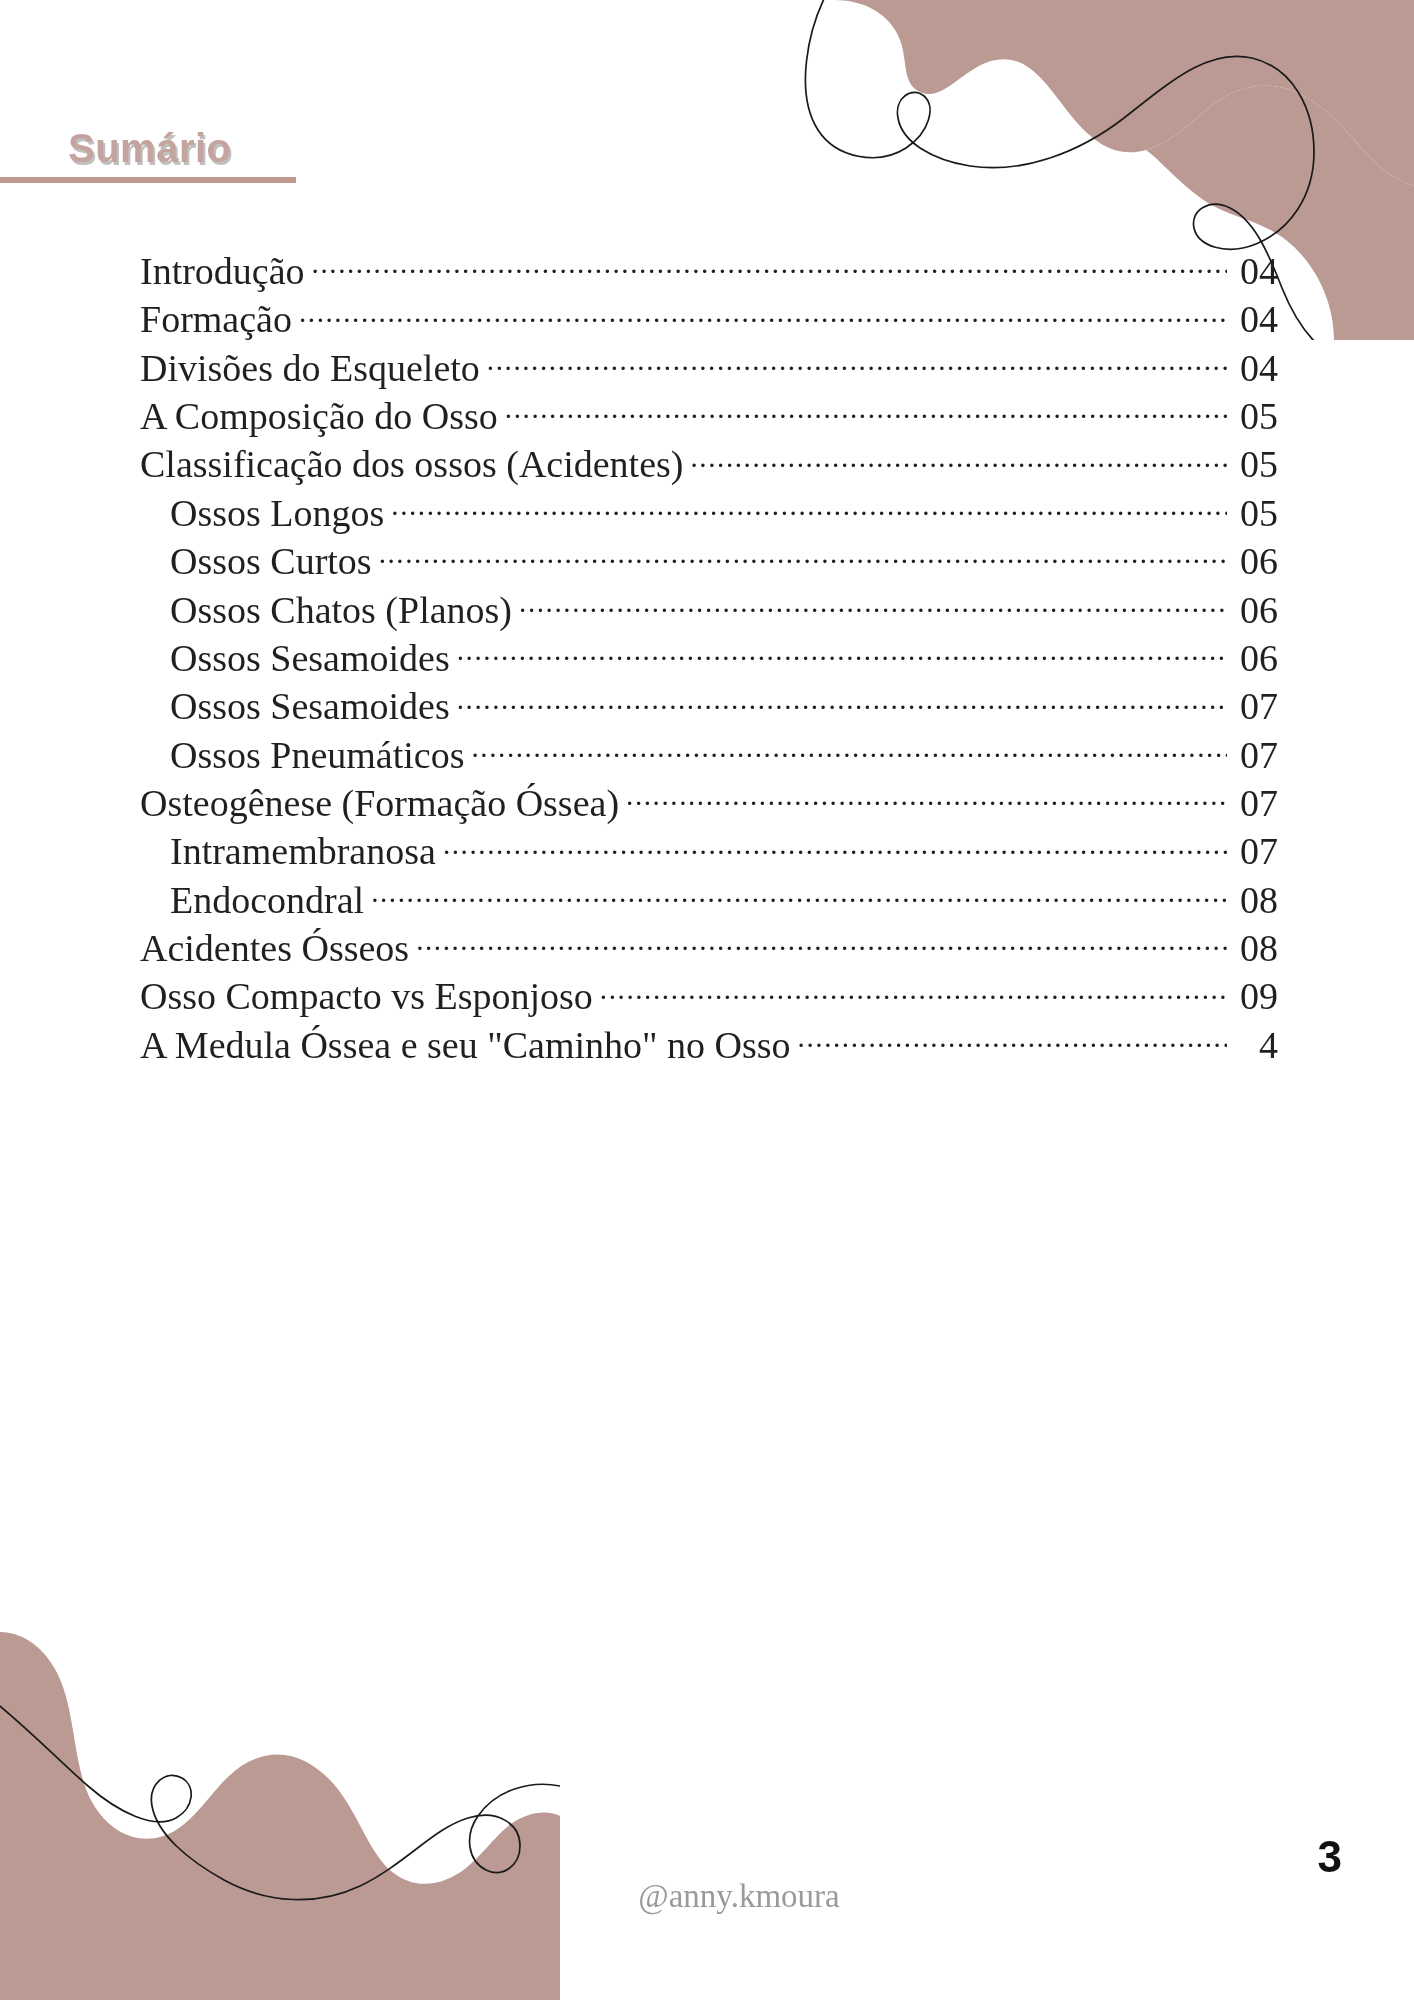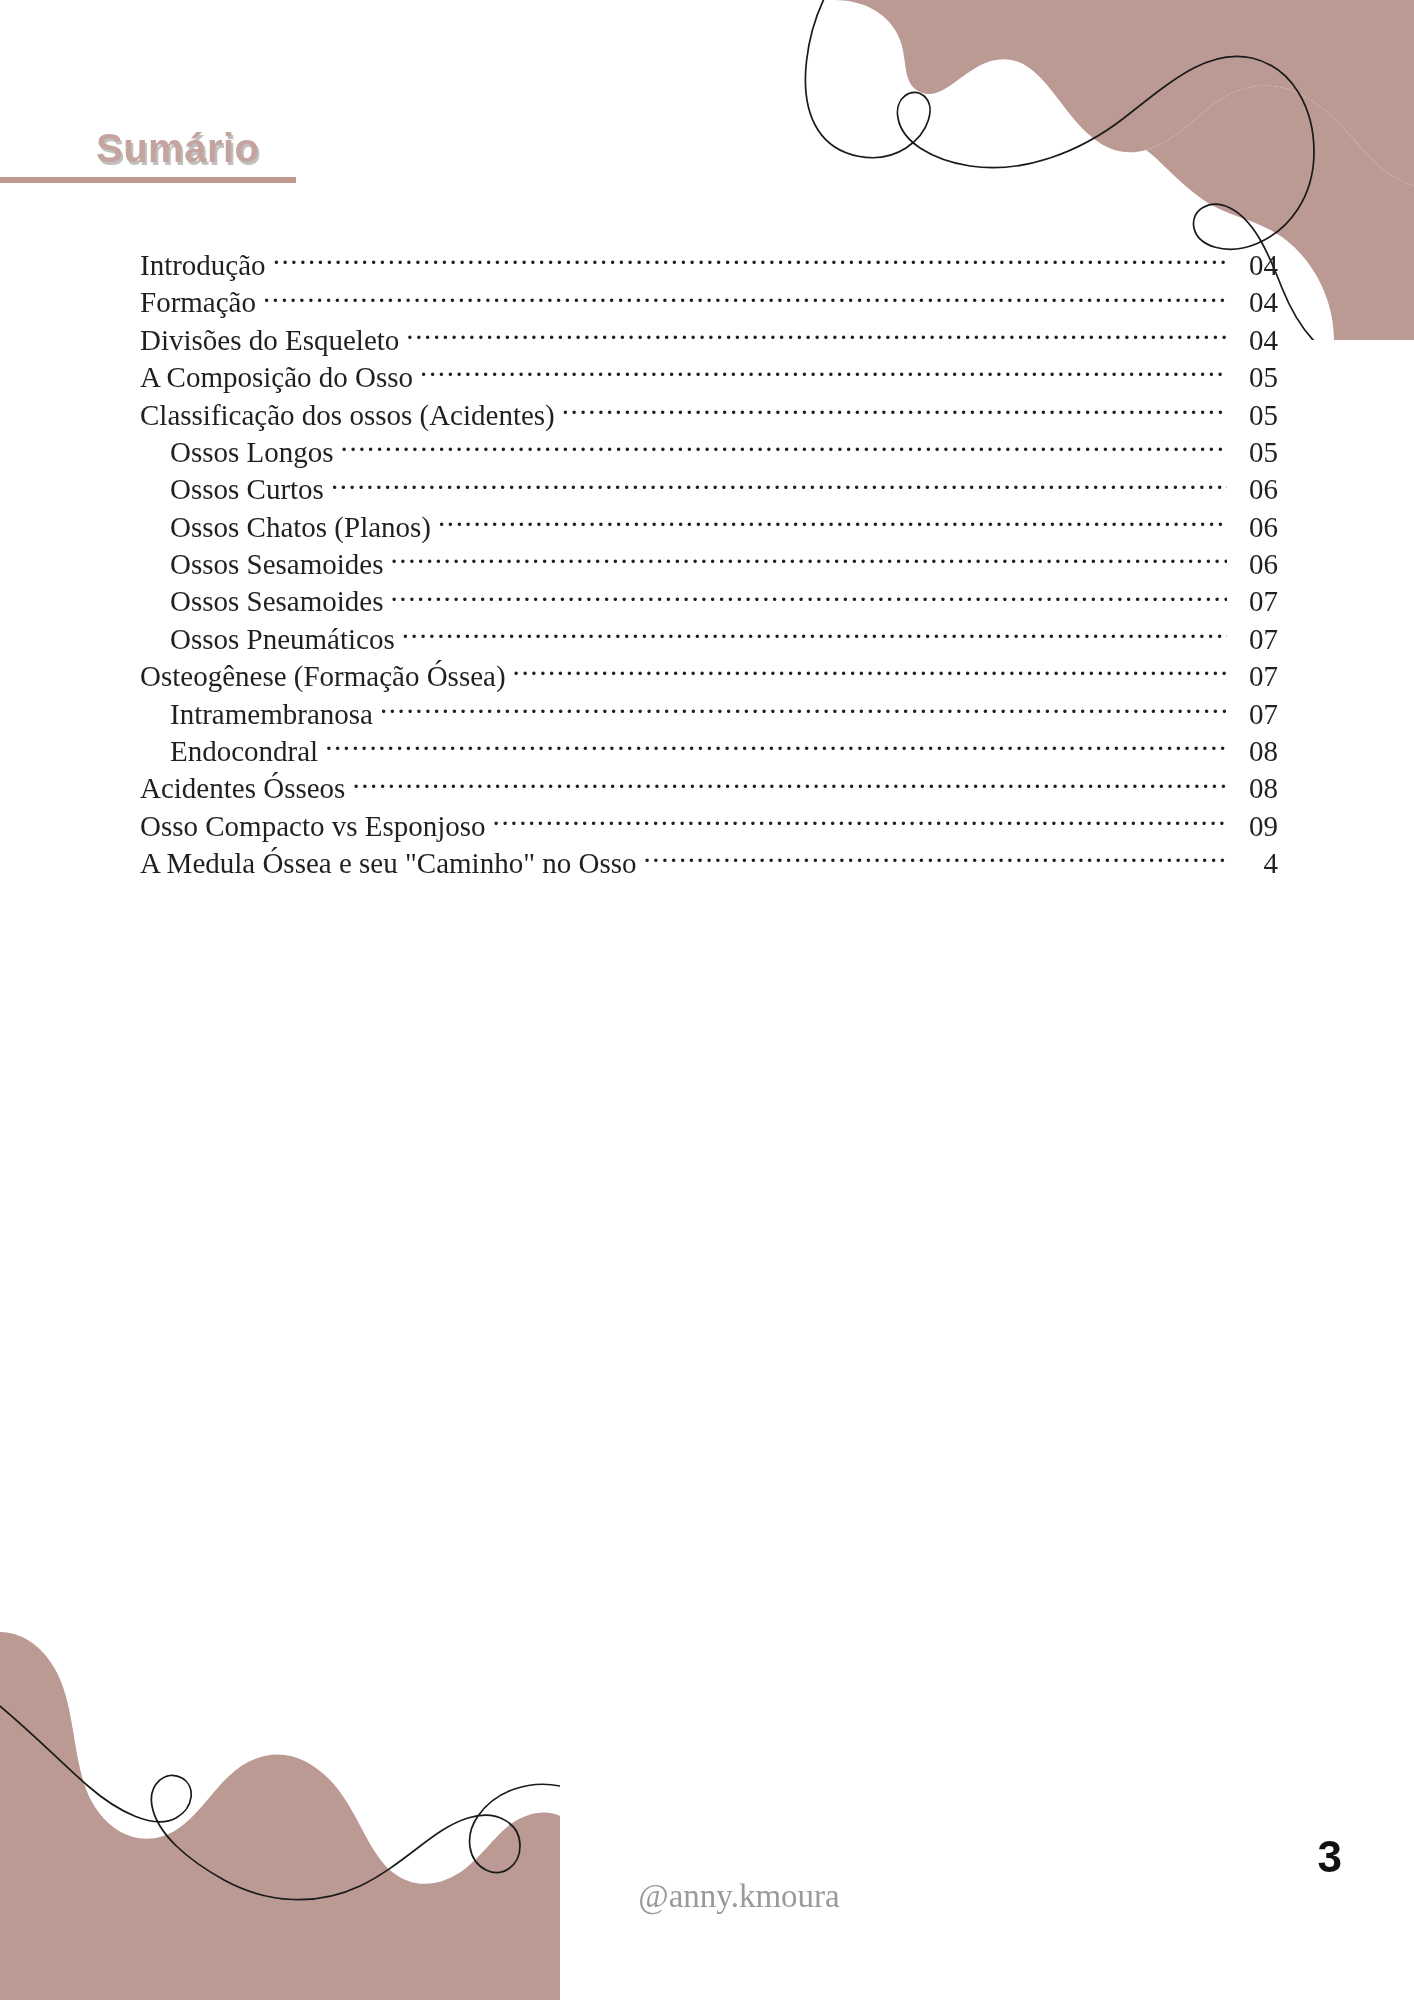--- a/index.html
+++ b/index.html
@@ -26,21 +26,21 @@
 
   
   .heading-block {
     position: absolute;
     left: 0;
     top: 128px;
     width: 1414px;
   }
   .heading-title {
     margin: 0;
-    padding-left: 96px;
+    padding-left: 68px;
     font-family: "Liberation Sans", sans-serif;
     font-weight: bold;
     font-size: 40px;
     letter-spacing: 0.5px;
     color: #c4a49e;
     text-shadow: 2px 3px 0 rgba(140,140,140,0.55);
     line-height: 1.0;
   }
   .heading-rule {
     margin-top: 9px;
@@ -54,21 +54,21 @@
   .toc {
     position: absolute;
     left: 140px;
     top: 246px;
     width: 1138px;
   }
   .toc-row {
     display: flex;
     align-items: baseline;
     width: 100%;
-    font-size: 29px;
+    font-size: 38px;
     color: #231f20;
     line-height: 1.22;
     white-space: nowrap;
   }
   .toc-row.level-2 .toc-label { padding-left: 30px; }
 
   .toc-label { flex: 0 0 auto; }
   .toc-dots {
     flex: 1 1 auto;
     position: relative;

